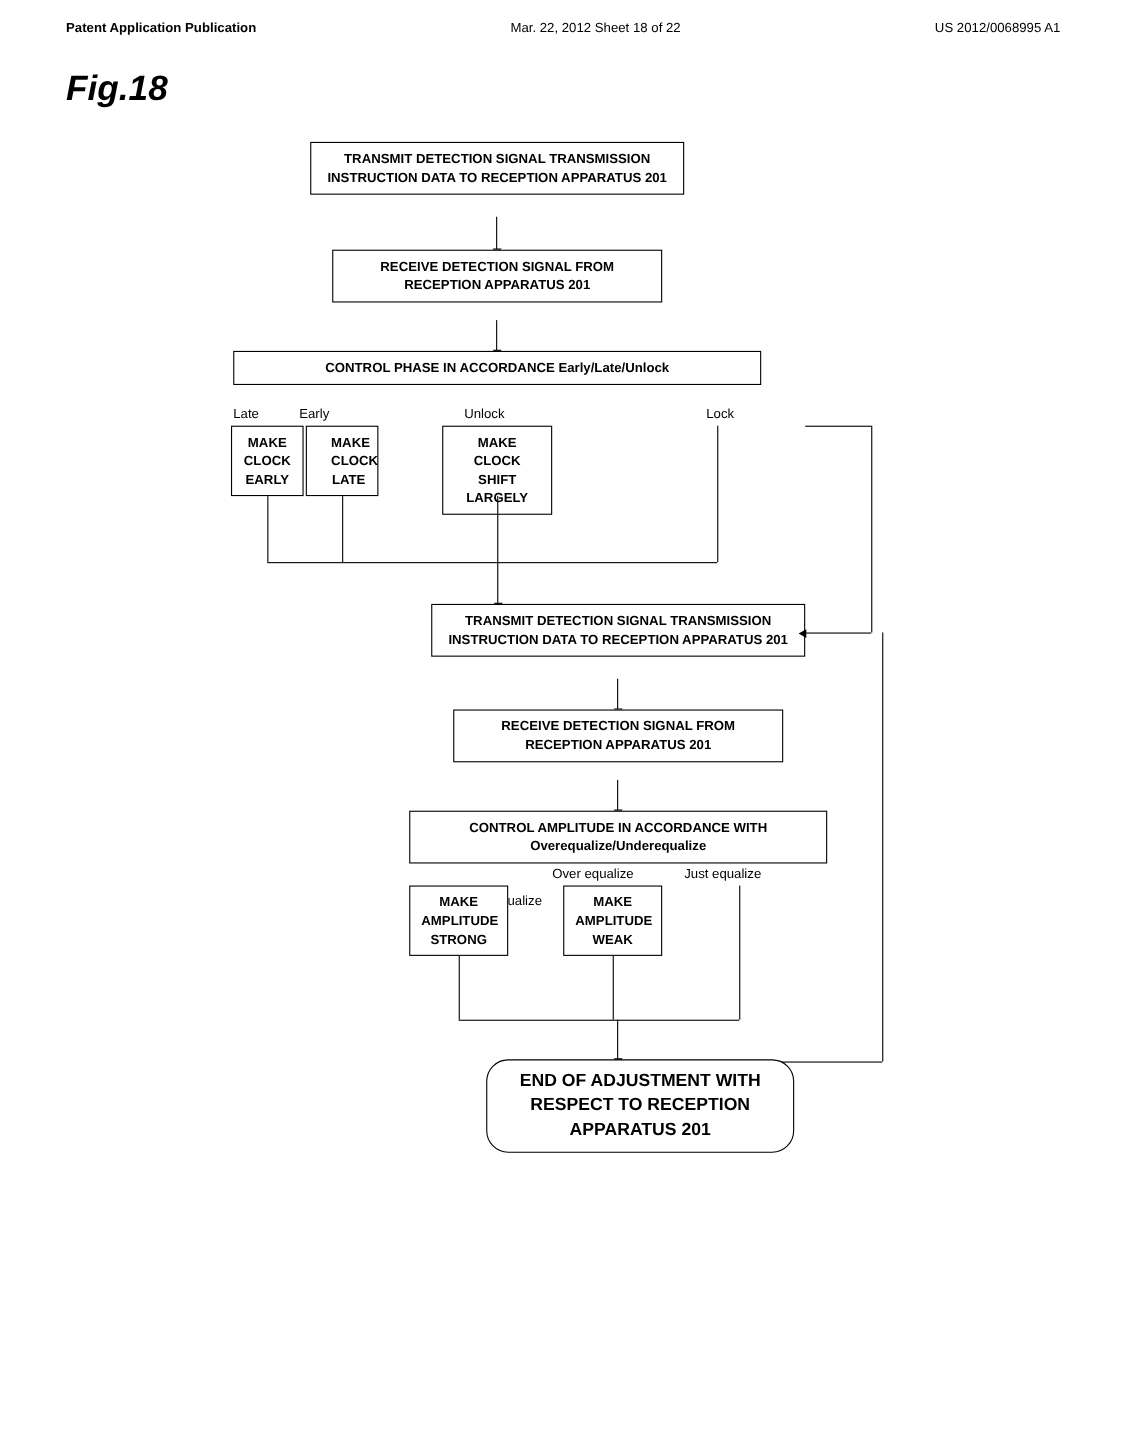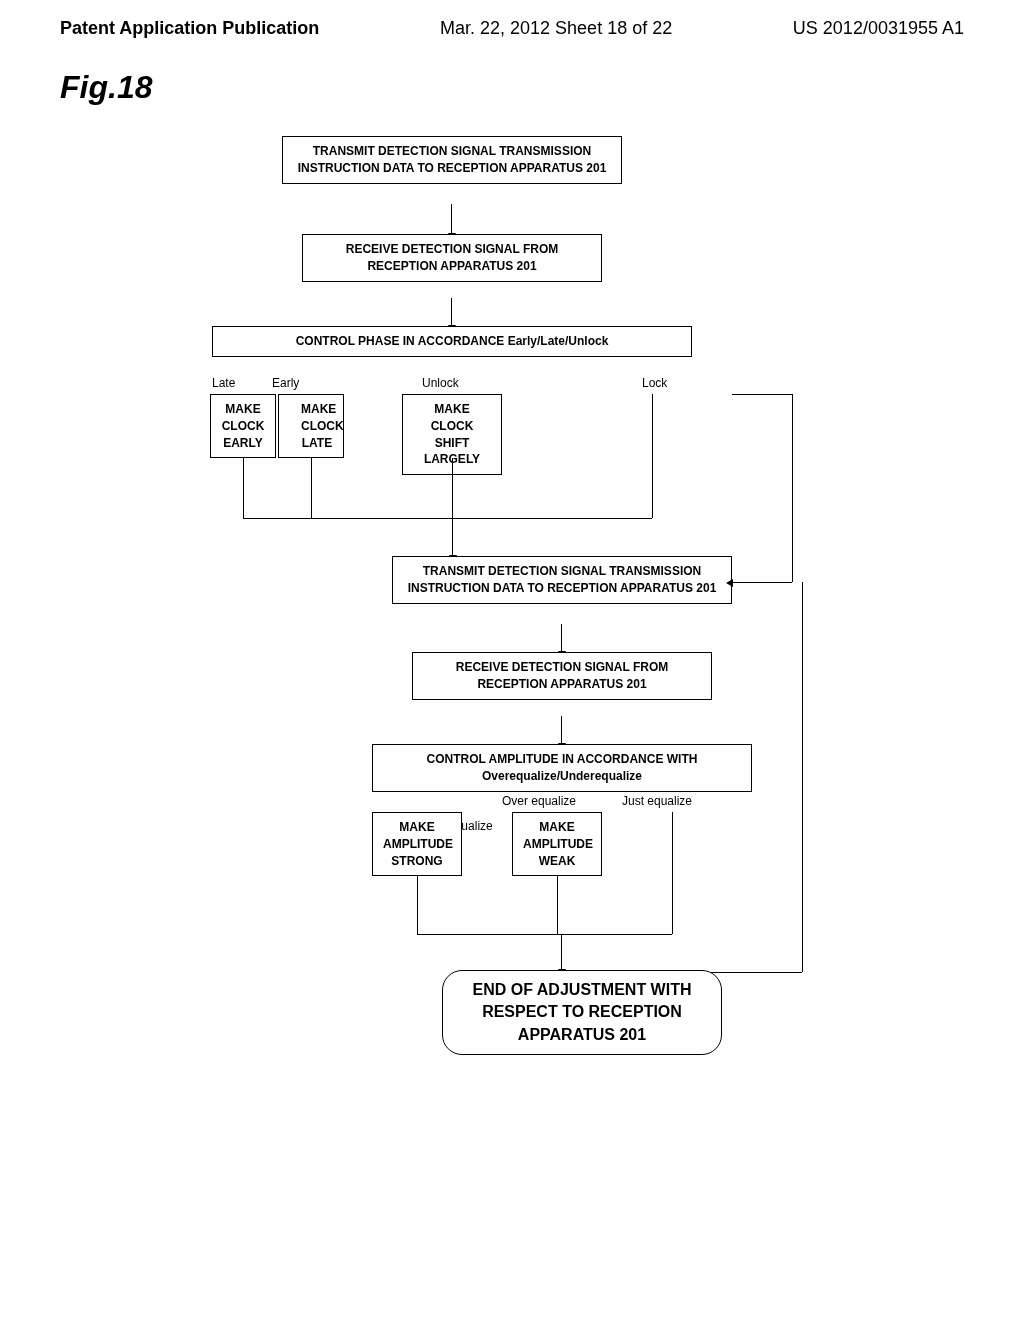--- a/index.html
+++ b/index.html
@@ -8,21 +8,21 @@
       font-family: Arial, sans-serif;
       width: 1024px;
       min-height: 1320px;
       position: relative;
     }
 
     .page-header {
       display: flex;
       justify-content: space-between;
       padding: 18px 60px 10px 60px;
-      font-size: 18px;
+      font-size: 12px;
       font-weight: normal;
     }
 
     .header-left { font-weight: bold; }
     .header-center { }
     .header-right { }
 
     .diagram-area {
       padding: 20px 60px 40px 60px;
       position: relative;
@@ -115,21 +115,21 @@
       font-weight: normal;
       background: #fff;
     }
   </style>
 </head>
 <body>
 
 <div class="page-header">
   <span class="header-left">Patent Application Publication</span>
   <span class="header-center">Mar. 22, 2012  Sheet 18 of 22</span>
-  <span class="header-right">US 2012/0031955 A1</span>
+  <span class="header-right">US 2012/0068995 A1</span>
 </div>
 
 <div class="diagram-area">
   <div class="fig-title">Fig.18</div>
 
   <div class="flowchart" style="height:1100px;">
 
     <div class="box" style="left:200px; top:0px; width:340px;">TRANSMIT DETECTION SIGNAL
 TRANSMISSION INSTRUCTION DATA
 TO RECEPTION APPARATUS 201</div>

